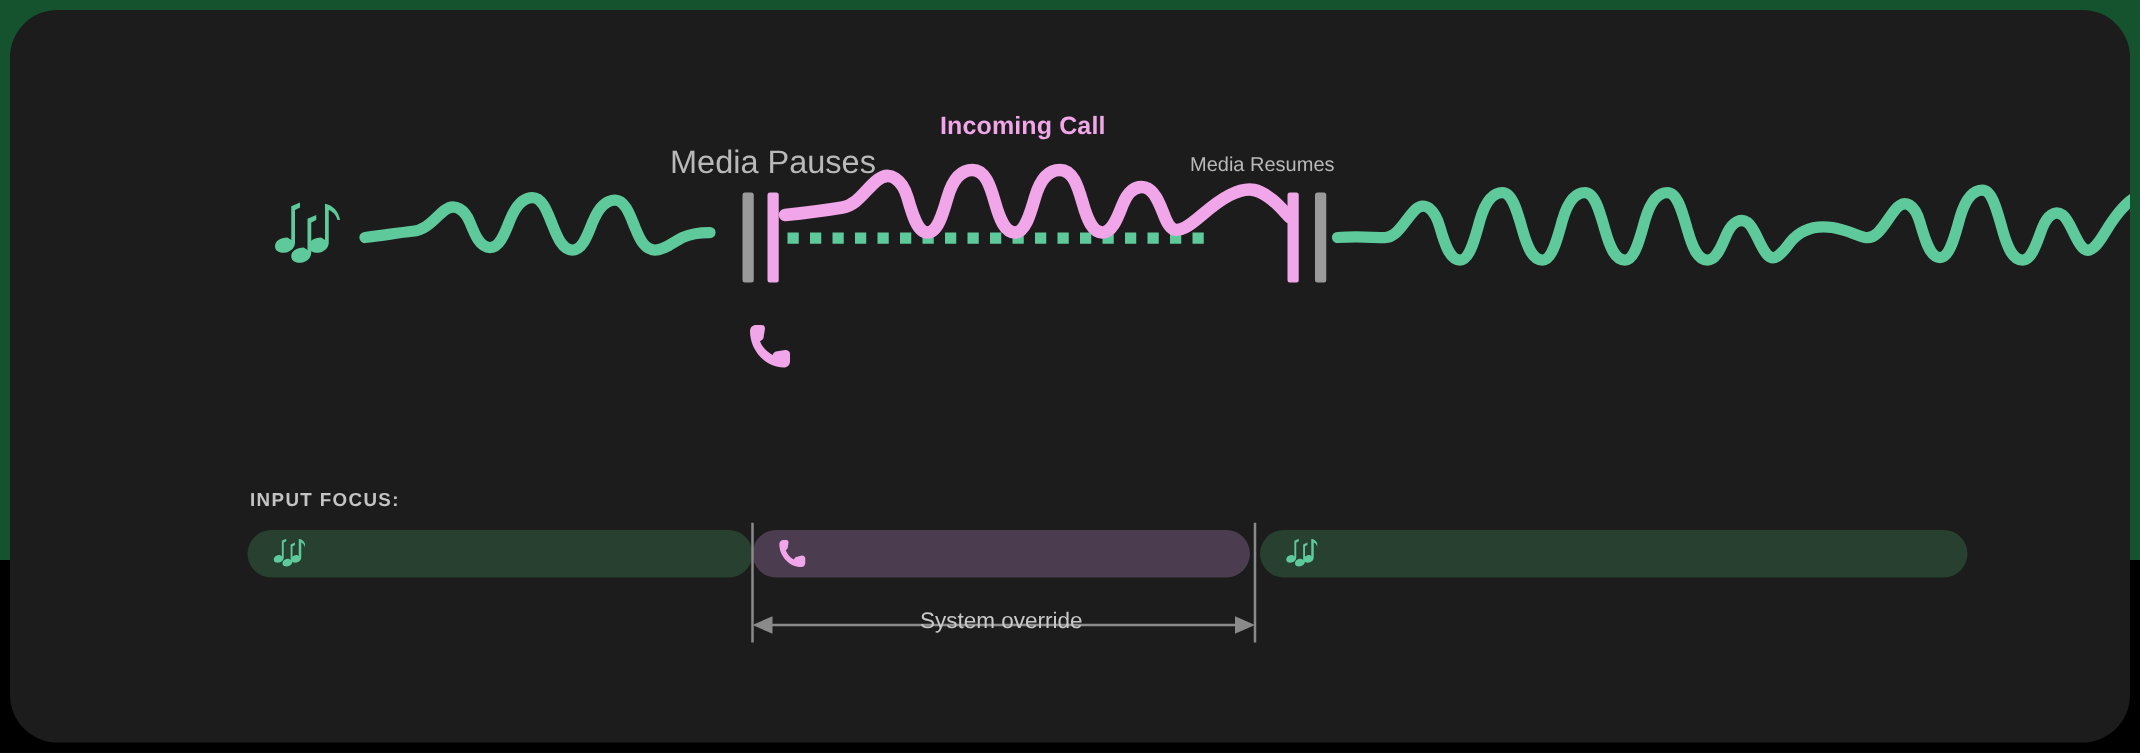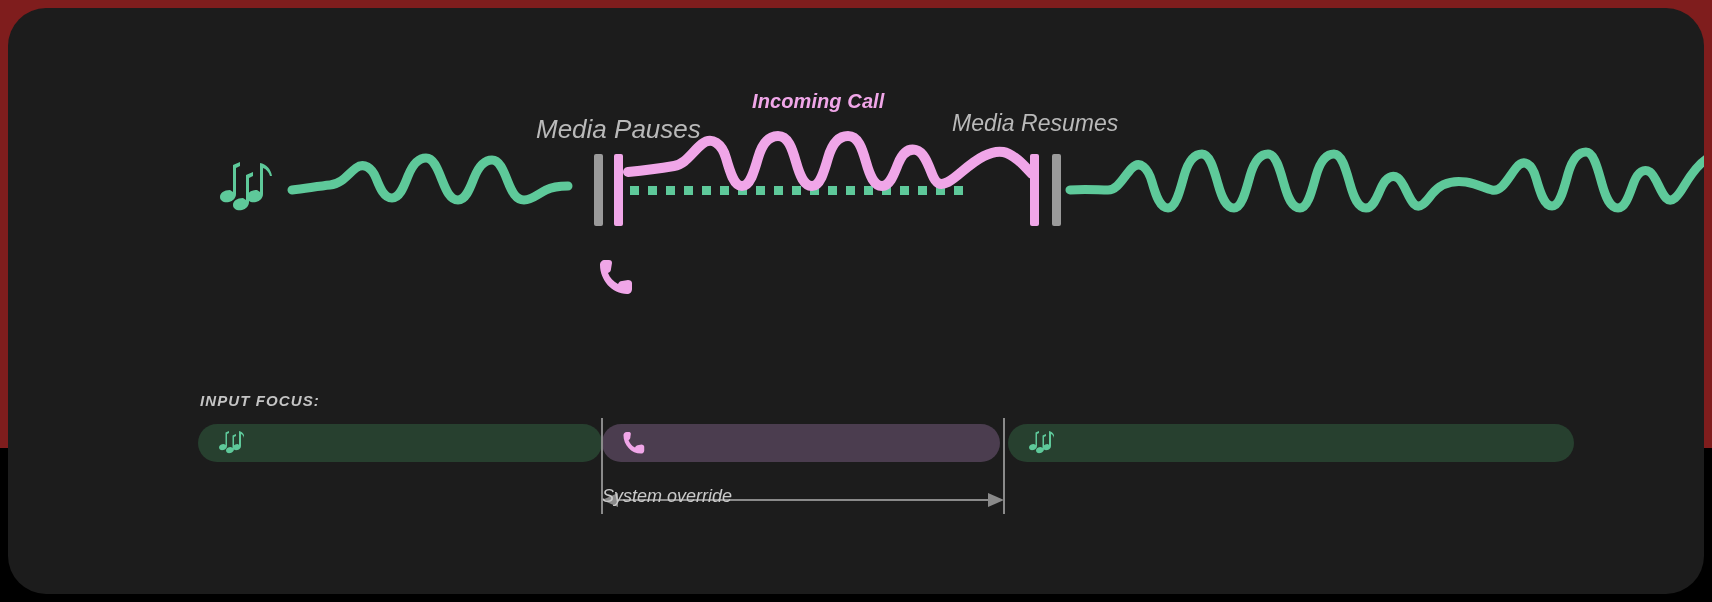--- a/index.html
+++ b/index.html
@@ -1,33 +1,33 @@
 <!DOCTYPE html>
 <html><head>
 <meta charset="utf-8">
 <style>
   html,body{margin:0;padding:0;background:#000;}
   body{width:1712px;height:602px;overflow:hidden;
        font-family:"Liberation Sans","DejaVu Sans",sans-serif;}
 
-  #stage{position:relative;width:1712px;height:448px;background:#7f1d1d;font-style:italic;}
+  #stage{position:relative;width:1712px;height:448px;background:#14532d;}
 
   #card{position:absolute;left:8px;top:8px;width:1696px;height:586px;
         background:#1c1c1c;border-radius:38px;overflow:hidden;}
 
   
   .lbl{position:absolute;white-space:nowrap;}
 
   #incoming-call-label{
     left:744px;top:82px;font-size:20px;font-weight:700;color:#f0a6e8;
     letter-spacing:.1px;}
   #media-pauses-label{
     left:528px;top:106px;font-size:26px;color:#b9b9b9;}
   #media-resumes-label{
-    left:944px;top:102px;font-size:23px;color:#b9b9b9;}
+    left:944px;top:116px;font-size:16px;color:#b9b9b9;}
 
   
   #wave-svg{position:absolute;left:0;top:120px;width:1696px;height:110px;}
 
   
   #music-note-left{position:absolute;left:208px;top:152px;width:60px;height:56px;}
 
   
   #phone-icon-timeline{position:absolute;left:592px;top:250px;width:34px;height:38px;}
 
@@ -40,21 +40,21 @@
              display:flex;align-items:center;}
   #focus-bar-media-left{left:190px;top:416px;width:404px;background:#27402f;}
   #focus-bar-call     {left:594px;top:416px;width:398px;background:#4b3d4f;}
   #focus-bar-media-right{left:1000px;top:416px;width:566px;background:#27402f;}
 
   .bar-icon{margin-left:20px;width:26px;height:24px;display:block;}
 
   
   #override-bracket{position:absolute;left:590px;top:410px;width:410px;height:110px;}
   #system-override-label{
-    position:absolute;left:594px;top:478px;width:398px;text-align:left;
+    position:absolute;left:594px;top:478px;width:398px;text-align:center;
     font-size:18px;color:#c9c9c9;}
 </style>
 </head>
 <body>
 
 <div id="stage">
   <div id="card">
 
     <div class="lbl" id="incoming-call-label">Incoming Call</div>
 

